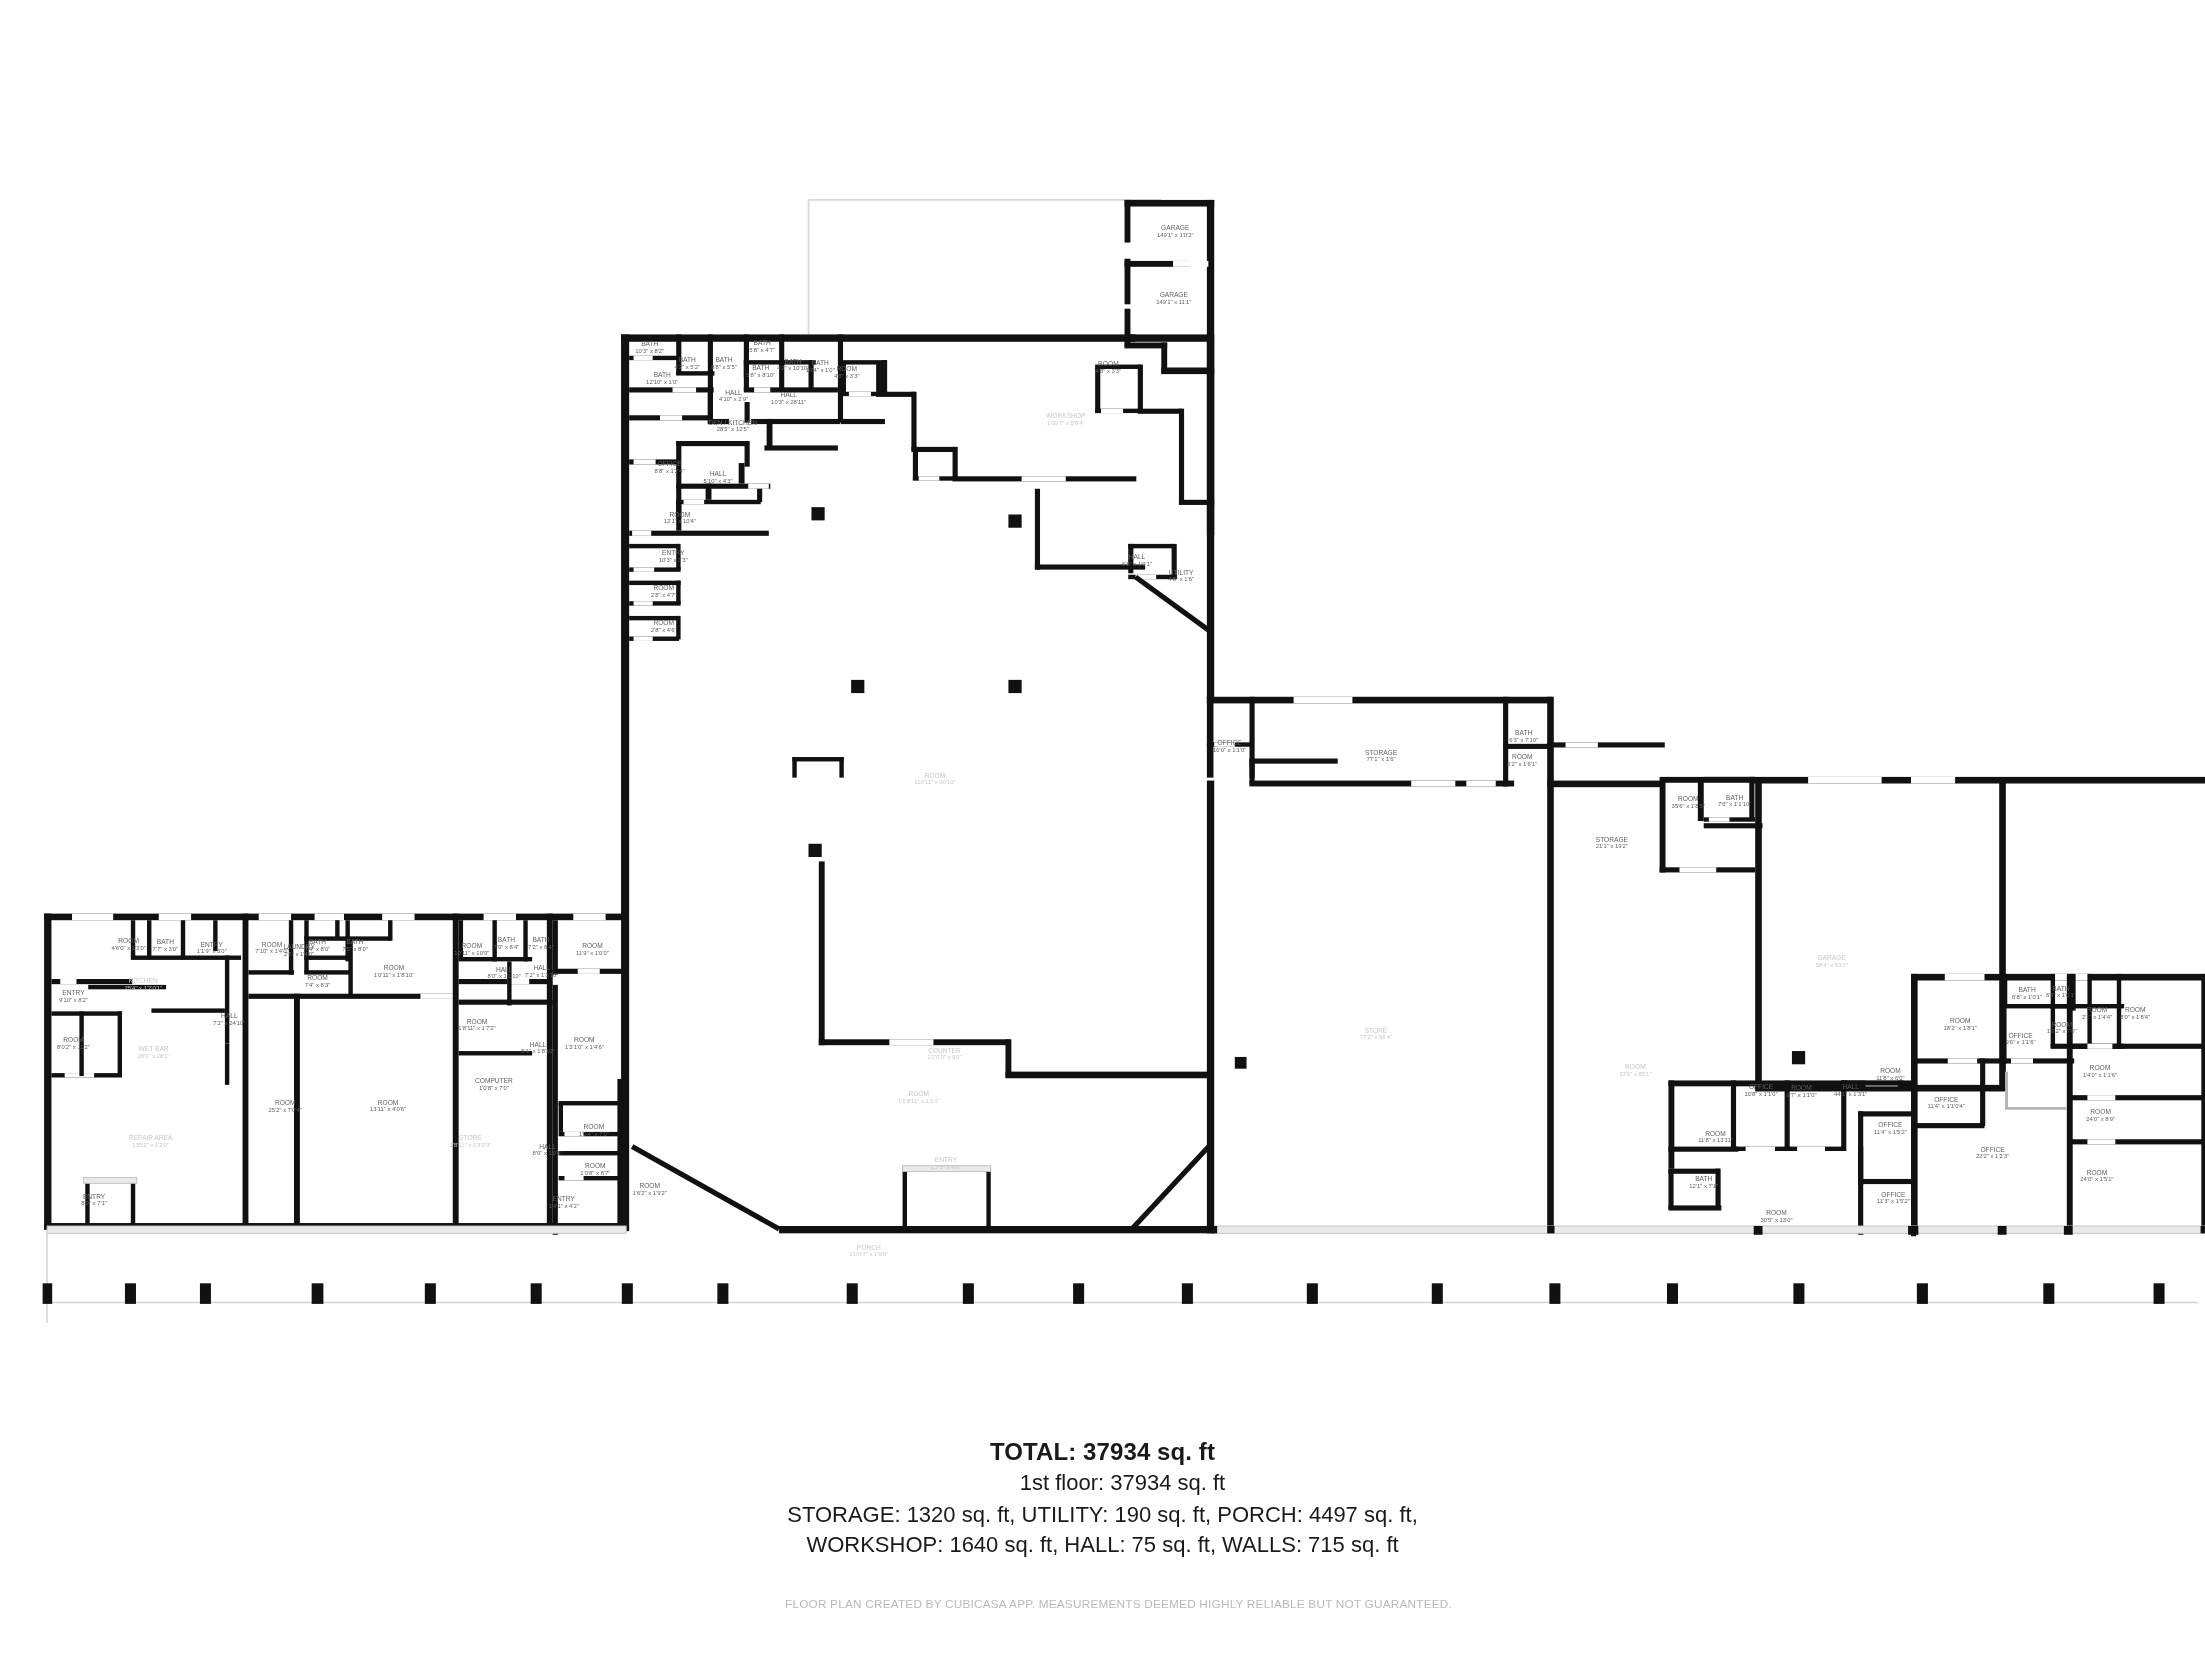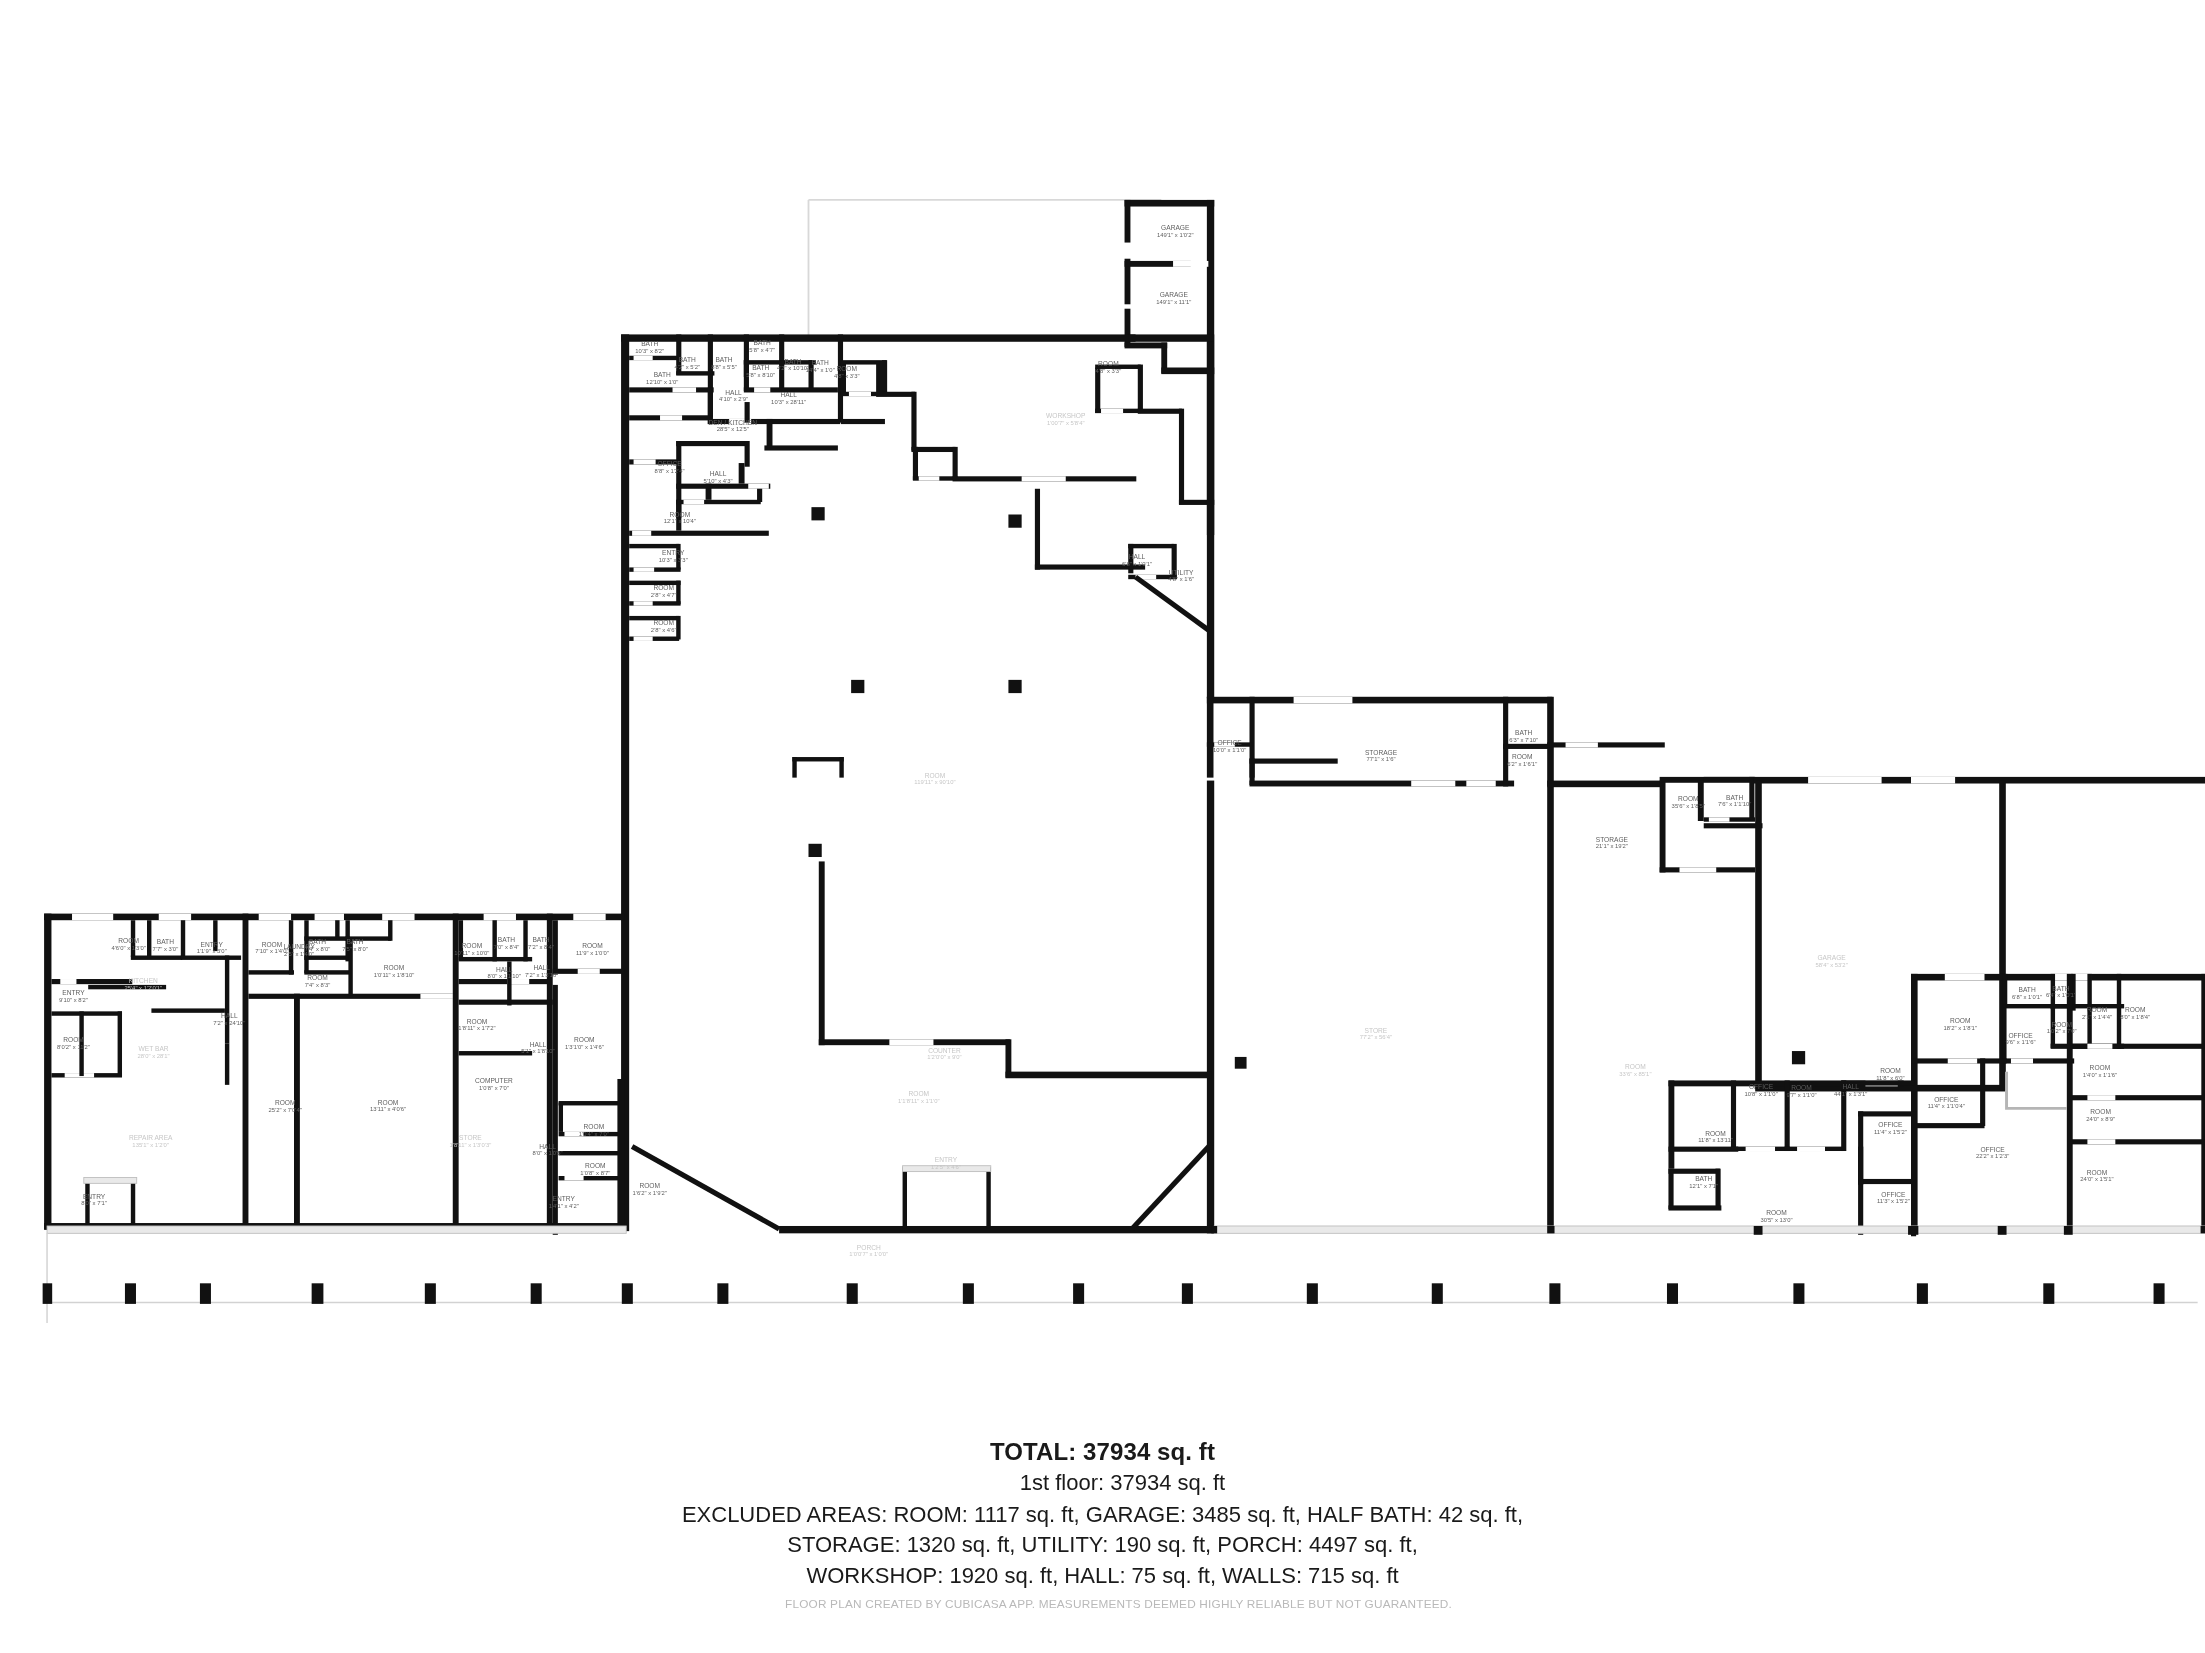--- a/index.html
+++ b/index.html
@@ -849,21 +849,20 @@
           <text class="rlabel rname lite" x="1182" y="1700">PORCH</text>
           <text class="rlabel rdim lite" x="1182" y="1709">1'0'0'7" x 1'0'0"</text>
         </g>
       </g>
 
   </svg>
 
   <div class="summary">
     <div class="summary-total">TOTAL: 37934 sq. ft</div>
     <div class="summary-floor">1st floor: 37934 sq. ft</div>
-    <div class="summary-excl-line">EXCLUDED AREAS: ROOM: 1117 sq. ft, GARAGE: 3485 sq. ft, HALF BATH: 42 sq. ft,</div>
     <div class="summary-excl-line">STORAGE: 1320 sq. ft, UTILITY: 190 sq. ft, PORCH: 4497 sq. ft,</div>
-    <div class="summary-excl-line">WORKSHOP: 1920 sq. ft, HALL: 75 sq. ft, WALLS: 715 sq. ft</div>
+    <div class="summary-excl-line">WORKSHOP: 1640 sq. ft, HALL: 75 sq. ft, WALLS: 715 sq. ft</div>
   </div>
 
   <div class="credit">FLOOR PLAN CREATED BY CUBICASA APP. MEASUREMENTS DEEMED HIGHLY RELIABLE BUT NOT GUARANTEED.</div>
 
 </div>
 
 
 </body></html>

